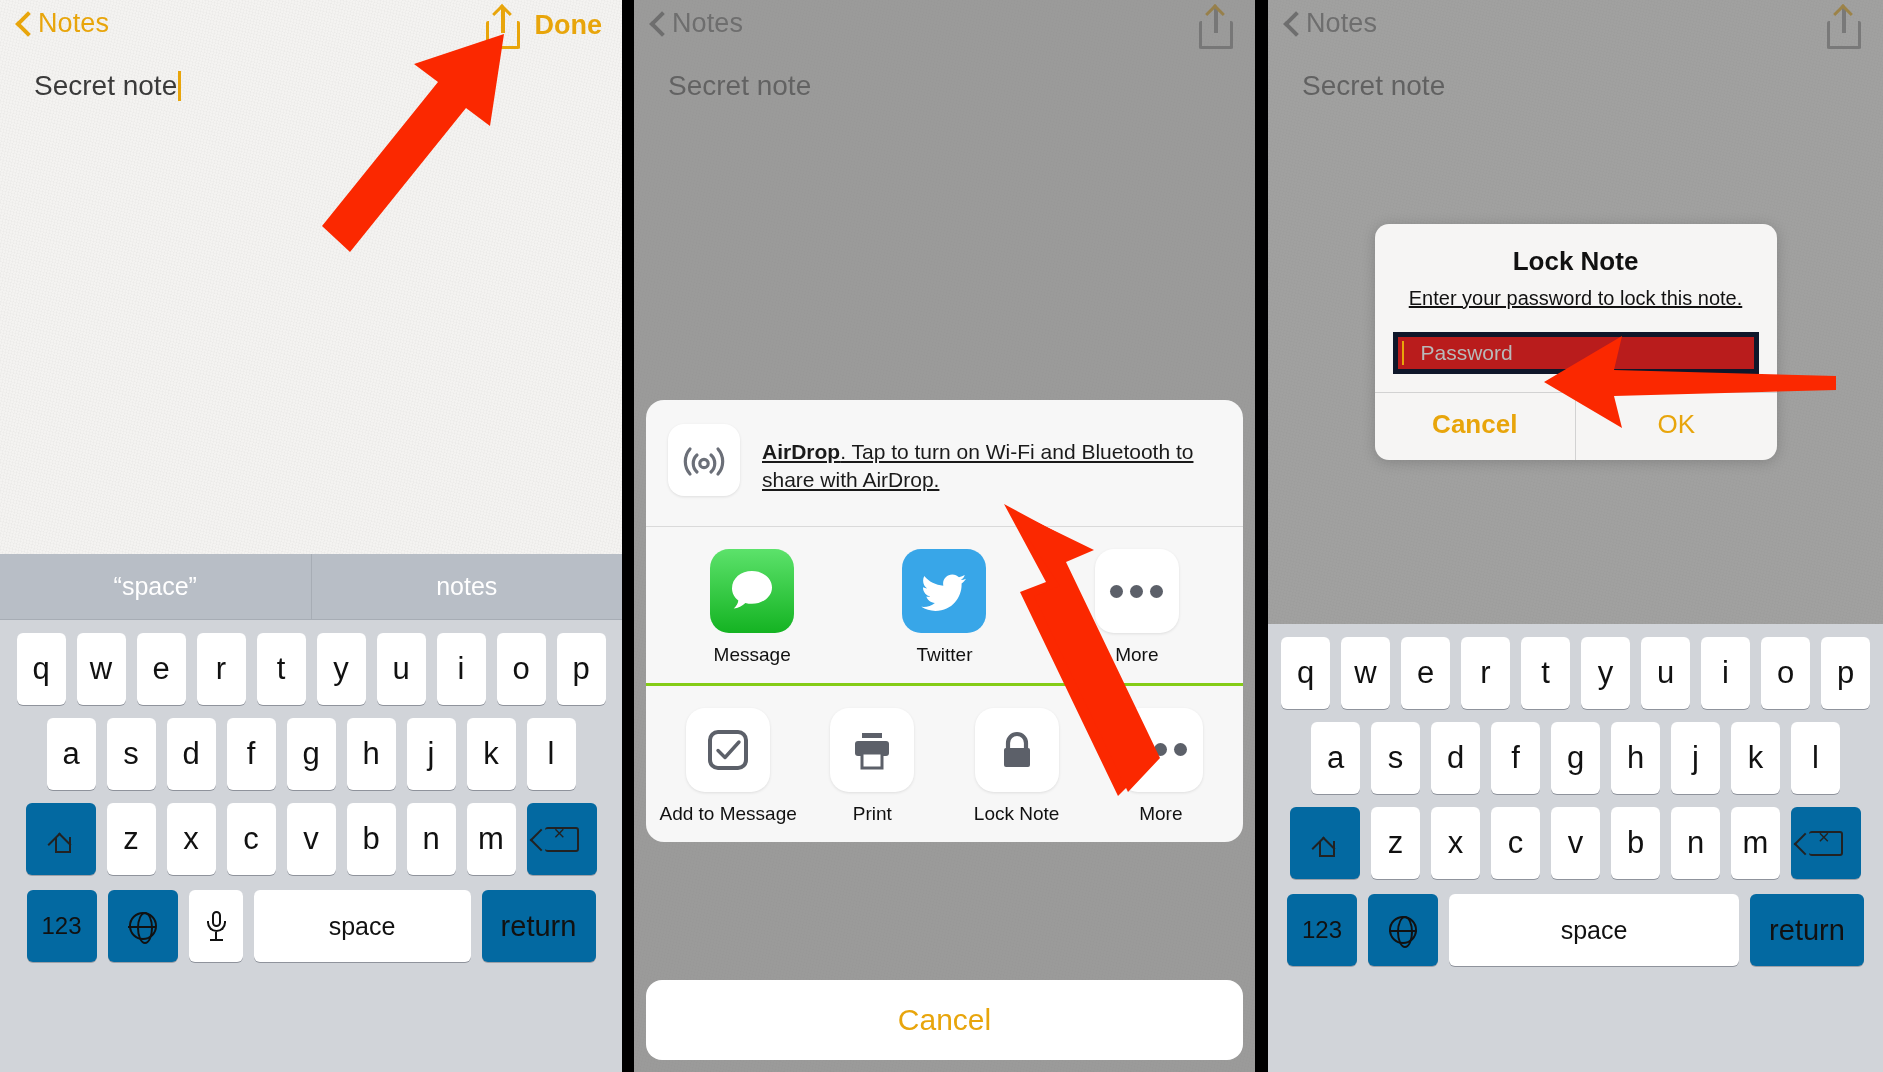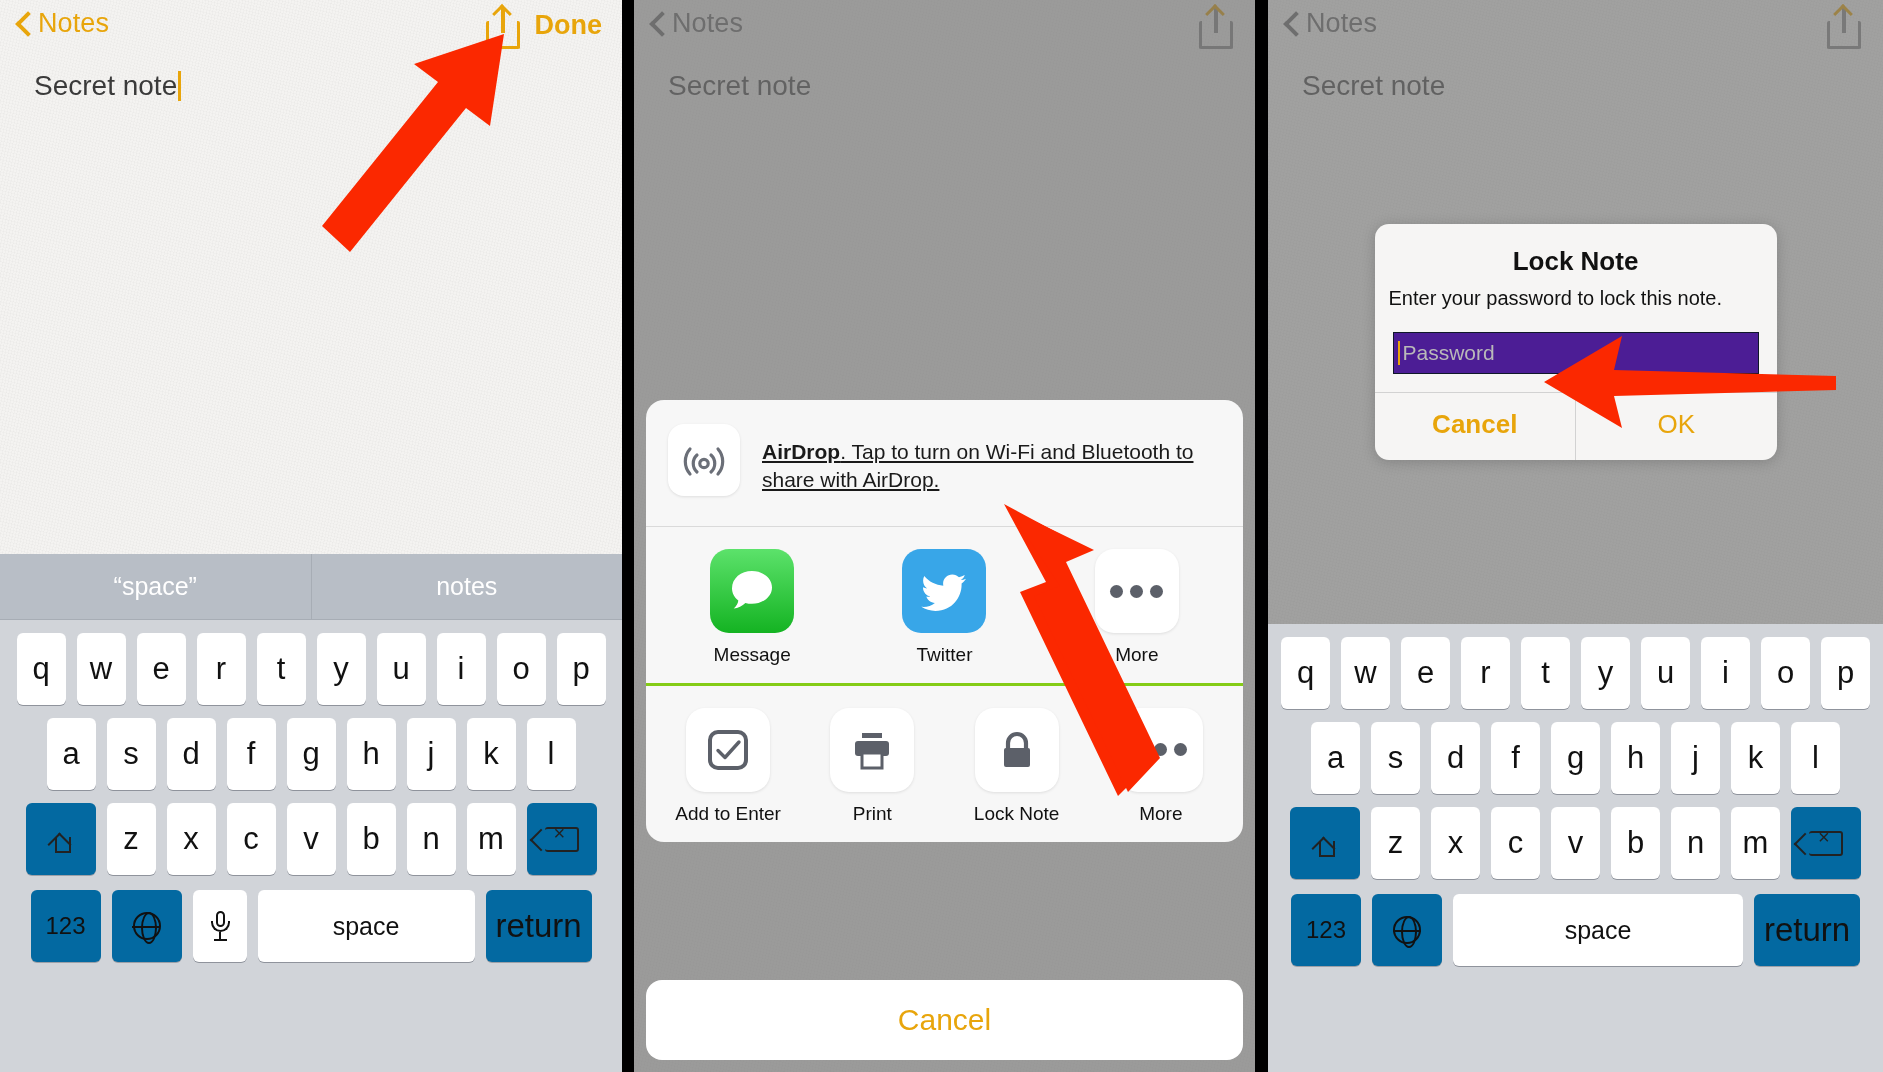--- a/index.html
+++ b/index.html
@@ -130,21 +130,21 @@
     box-shadow: 0 1px 0 rgba(120,125,135,0.75);
     width: 49px; height: 72px;
     display: flex; align-items: center; justify-content: center;
     font-size: 31px; color: #111;
   }
   .key.dark { background: #0369a1; box-shadow: 0 1px 0 rgba(120,125,135,0.6); }
   .key.wide { width: 70px; }
   .key.num { width: 70px; font-size: 24px; }
   .key.space { width: 217px; font-size: 25px; }
   .key.space-wide { width: 290px; font-size: 25px; }
-  .key.ret { width: 106px; font-size: 33px; }
+  .key.ret { width: 114px; font-size: 29px; }
   .key.mic { width: 54px; }
 
   .shift-ico { width: 26px; height: 26px; position: relative; }
   .shift-ico::before {
     content: ""; position: absolute; left: 7px; top: 11px;
     width: 12px; height: 14px; border: 2.5px solid #222; border-top: none;
   }
   .shift-ico::after {
     content: ""; position: absolute; left: 3px; top: 10px;
     width: 15px; height: 15px;
@@ -246,27 +246,29 @@
   .alert {
     position: absolute; left: 50%; top: 224px; transform: translateX(-50%);
     width: 402px; background: #f6f5f4; border-radius: 14px;
     overflow: hidden; box-shadow: 0 2px 14px rgba(0,0,0,0.18);
   }
   .alert-title {
     text-align: center; font-size: 26px; font-weight: bold; color: #111;
     padding: 22px 14px 0 14px;
   }
   .alert-msg {
-    text-align: left; font-size: 20px; color: #111;
+    text-align: center; font-size: 20px; color: #111;
     padding: 10px 14px 0 14px;
+    text-decoration: underline;
   }
   .alert-field {
-    margin: 22px 18px 18px 18px; height: 42px; background: #4c1d95;
-    border: 1px solid #0f172a; display: flex; align-items: center;
+    margin: 22px 18px 18px 18px; height: 42px; background: #b91c1c;
+    border: 5px solid #0f172a; display: flex; align-items: center;
     padding-left: 4px;
+    gap: 14px;
   }
   .field-caret { width: 2px; height: 24px; background: #e8a50b; margin-right: 3px; }
   .field-ph { font-size: 21px; color: #b9b9b9; }
   .alert-actions {
     display: flex; border-top: 1px solid #d2d2d2;
   }
   .alert-btn {
     flex: 1; text-align: center; font-size: 26px; color: #e8a50b;
     padding: 16px 0 20px 0;
   }
@@ -433,21 +435,21 @@
       </div>
 
       <div class="icon-row">
         <div class="icon-cell">
           <div class="app-icon" style="background:#fff;box-shadow:0 1px 3px rgba(0,0,0,0.10)">
             <svg width="50" height="50" viewBox="0 0 50 50" aria-hidden="true">
               <rect x="7" y="7" width="36" height="36" rx="8" fill="none" stroke="#5c6069" stroke-width="4"></rect>
               <path d="M15 25.5 22 32.5 36 17" fill="none" stroke="#5c6069" stroke-width="3.4" stroke-linecap="round" stroke-linejoin="round"></path>
             </svg>
           </div>
-          <div class="icon-label">Add to Enter</div>
+          <div class="icon-label">Add to Message</div>
         </div>
         <div class="icon-cell">
           <div class="app-icon" style="background:#fff;box-shadow:0 1px 3px rgba(0,0,0,0.10)">
             <svg width="50" height="50" viewBox="0 0 50 50" aria-hidden="true">
               <rect x="15" y="8" width="20" height="5" fill="#5c6069"></rect>
               <rect x="8" y="16" width="34" height="15" rx="3" fill="#5c6069"></rect>
               <rect x="15" y="28" width="20" height="15" fill="#fff" stroke="#5c6069" stroke-width="3"></rect>
             </svg>
           </div>
           <div class="icon-label">Print</div>

